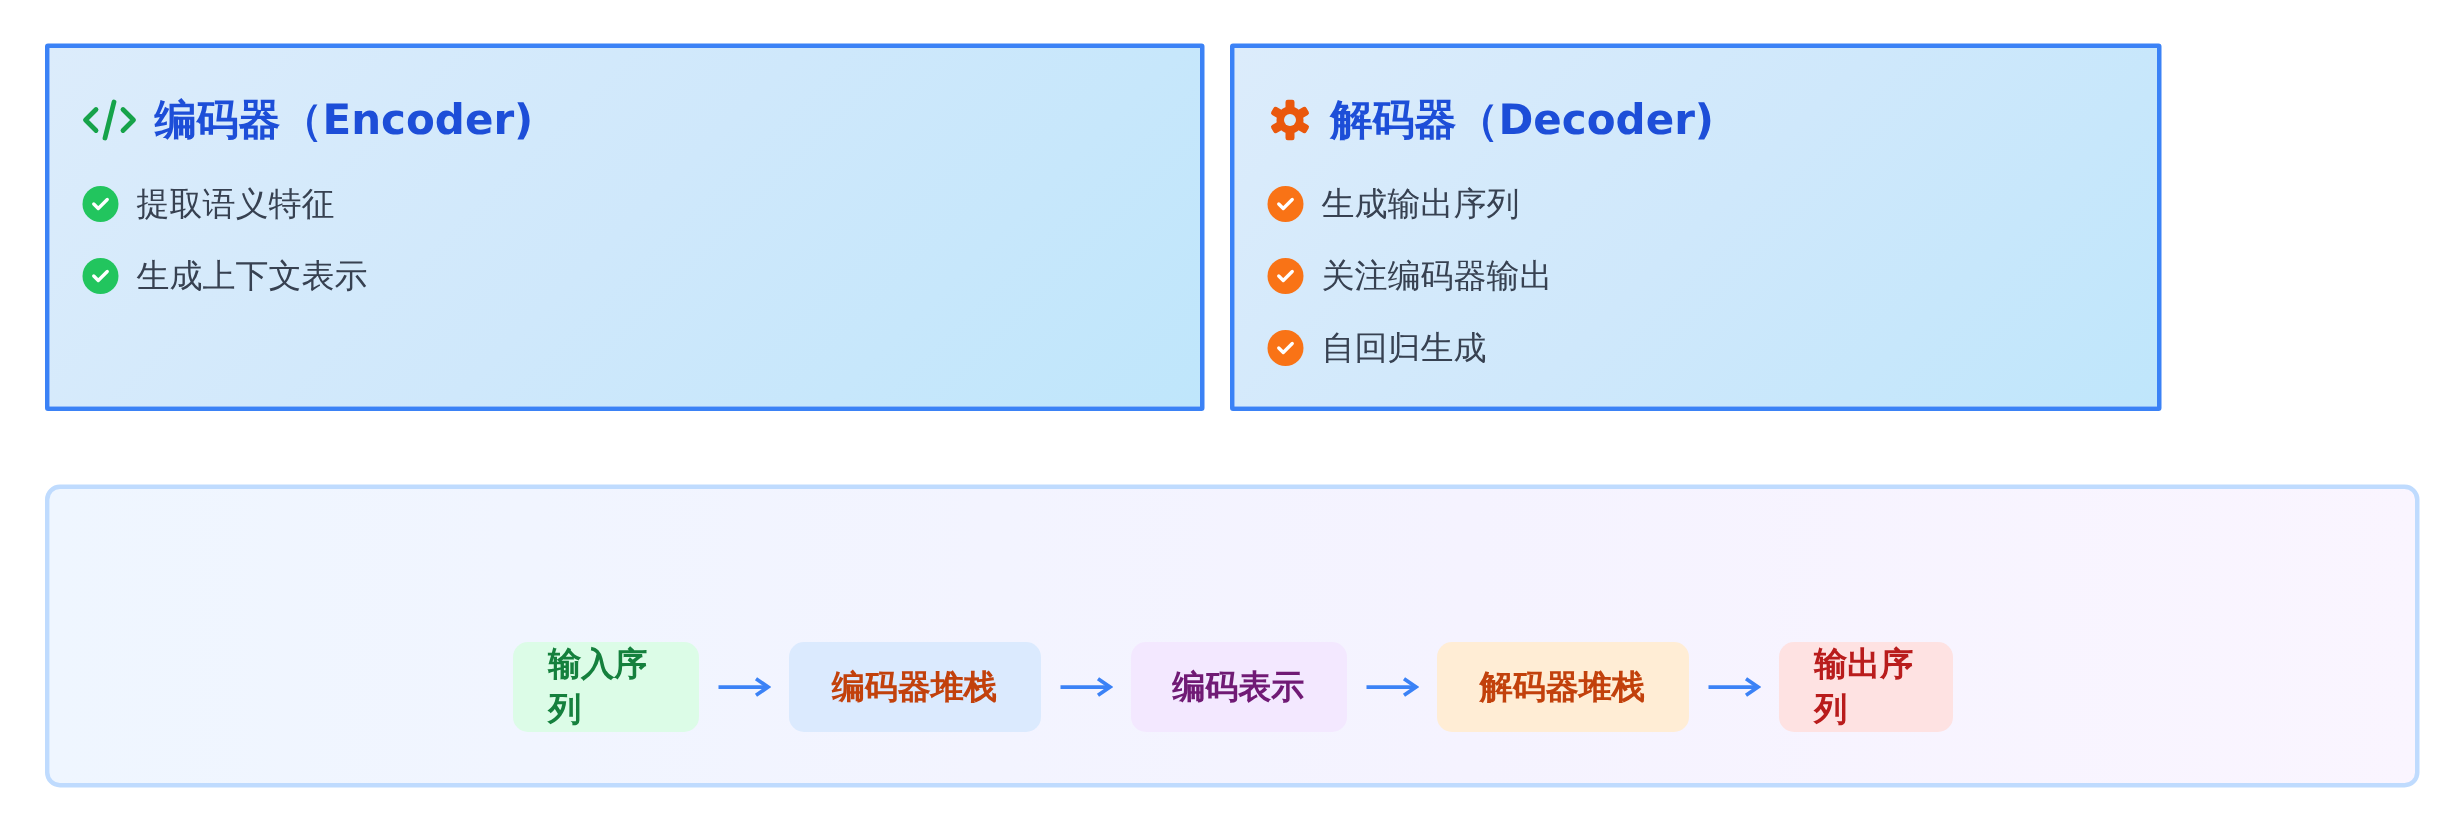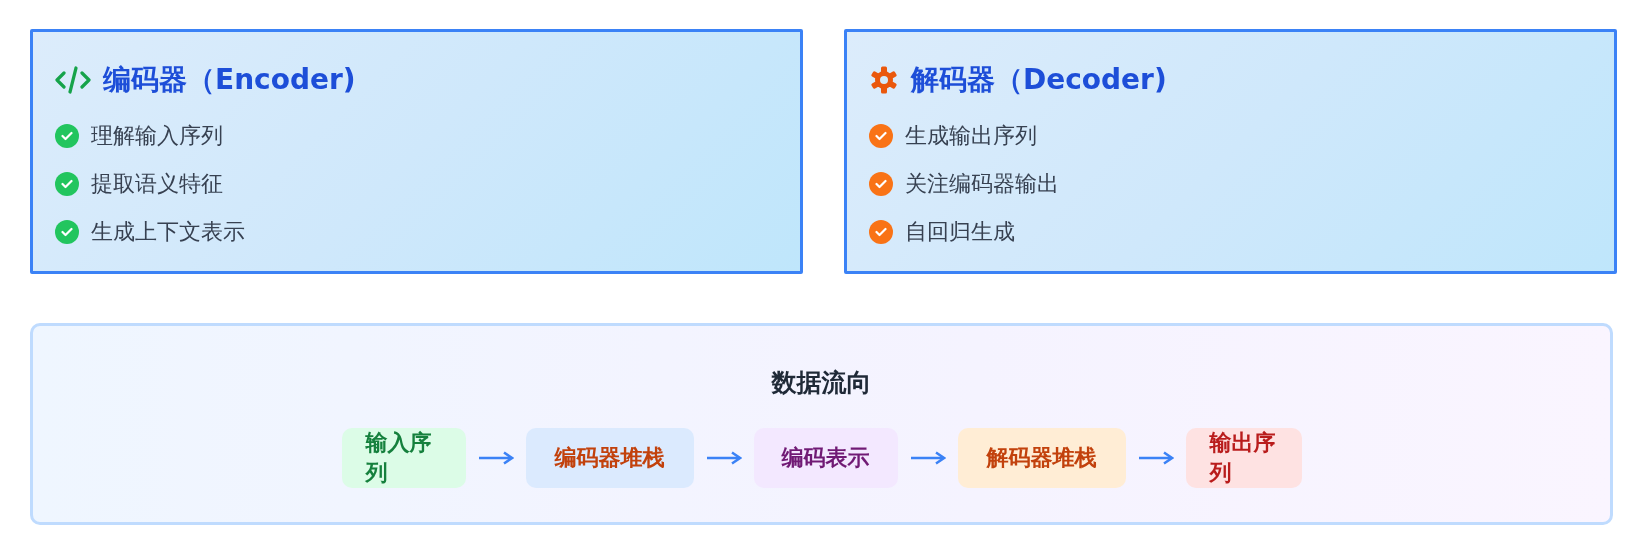--- a/index.html
+++ b/index.html
@@ -6,21 +6,21 @@
   html, body { width: 1641px; height: 559px; background: #ffffff; overflow: hidden; }
   body { font-family: "DejaVu Sans", "Liberation Sans", sans-serif; position: relative; }
 
   .card {
     position: absolute; top: 29px; height: 245px;
     border: 3px solid #3b82f6; border-radius: 2px;
     background: linear-gradient(135deg, #dcecfb 0%, #cfe8fb 50%, #bfe6fb 100%);
     padding: 30px 0 0 22px;
   }
   .card.left { left: 30px; width: 773px; }
-  .card.right { left: 844px; width: 773px; }
+  .card.right { left: 820px; width: 621px; }
 
   .card-title {
     display: flex; align-items: center; height: 36px;
     font-size: 28px; font-weight: bold; color: #1d4ed8;
   }
   .card-title .icon { width: 36px; height: 32px; display: inline-flex; align-items: center; justify-content: flex-start; margin-right: 12px; }
   .card-title .icon svg { display: block; }
 
   .items { margin-top: 14px; }
   .item { display: flex; align-items: center; height: 48px; font-size: 22px; color: #374151; }
@@ -55,28 +55,20 @@
     <span class="icon">
       <svg width="36" height="30" viewBox="0 0 36 30">
         <polyline points="9,8 2,15 9,22" fill="none" stroke="#16a34a" stroke-width="3.2" stroke-linecap="round" stroke-linejoin="round"></polyline>
         <line x1="21" y1="3" x2="15" y2="27" stroke="#16a34a" stroke-width="3.2" stroke-linecap="round"></line>
         <polyline points="27,8 34,15 27,22" fill="none" stroke="#16a34a" stroke-width="3.2" stroke-linecap="round" stroke-linejoin="round"></polyline>
       </svg>
     </span>
     <span>编码器（Encoder)</span>
   </div>
   <div class="items">
-    <div class="item">
-      <span class="check" style="background:#22c55e">
-        <svg width="12" height="10" viewBox="0 0 12 10">
-            <polyline points="1.5,5 4.5,8 10.5,2" fill="none" stroke="#fff" stroke-width="2.2" stroke-linecap="round" stroke-linejoin="round"></polyline>
-          </svg>
-      </span>
-      <span>理解输入序列</span>
-    </div>
     <div class="item">
       <span class="check" style="background:#22c55e">
         <svg width="12" height="10" viewBox="0 0 12 10">
             <polyline points="1.5,5 4.5,8 10.5,2" fill="none" stroke="#fff" stroke-width="2.2" stroke-linecap="round" stroke-linejoin="round"></polyline>
           </svg>
       </span>
       <span>提取语义特征</span>
     </div>
     <div class="item">
       <span class="check" style="background:#22c55e">
@@ -129,21 +121,20 @@
         <svg width="12" height="10" viewBox="0 0 12 10">
             <polyline points="1.5,5 4.5,8 10.5,2" fill="none" stroke="#fff" stroke-width="2.2" stroke-linecap="round" stroke-linejoin="round"></polyline>
           </svg>
       </span>
       <span>自回归生成</span>
     </div>
   </div>
 </div>
 
 <div class="flow">
-  <div class="flow-title">数据流向</div>
   <div class="flow-row">
     <span class="pill" style="background:#dcfce7;color:#15803d;width:124px">输入序列</span>
     <span class="arrow">
       <svg width="36" height="14" viewBox="0 0 36 14">
           <line x1="1" y1="7" x2="33" y2="7" stroke="#3b82f6" stroke-width="2.5"></line>
           <polyline points="26,1.5 34,7 26,12.5" fill="none" stroke="#3b82f6" stroke-width="2.5"></polyline>
         </svg>
     </span>
     <span class="pill" style="background:#dbeafe;color:#c2410c;width:168px">编码器堆栈</span>
     <span class="arrow">

